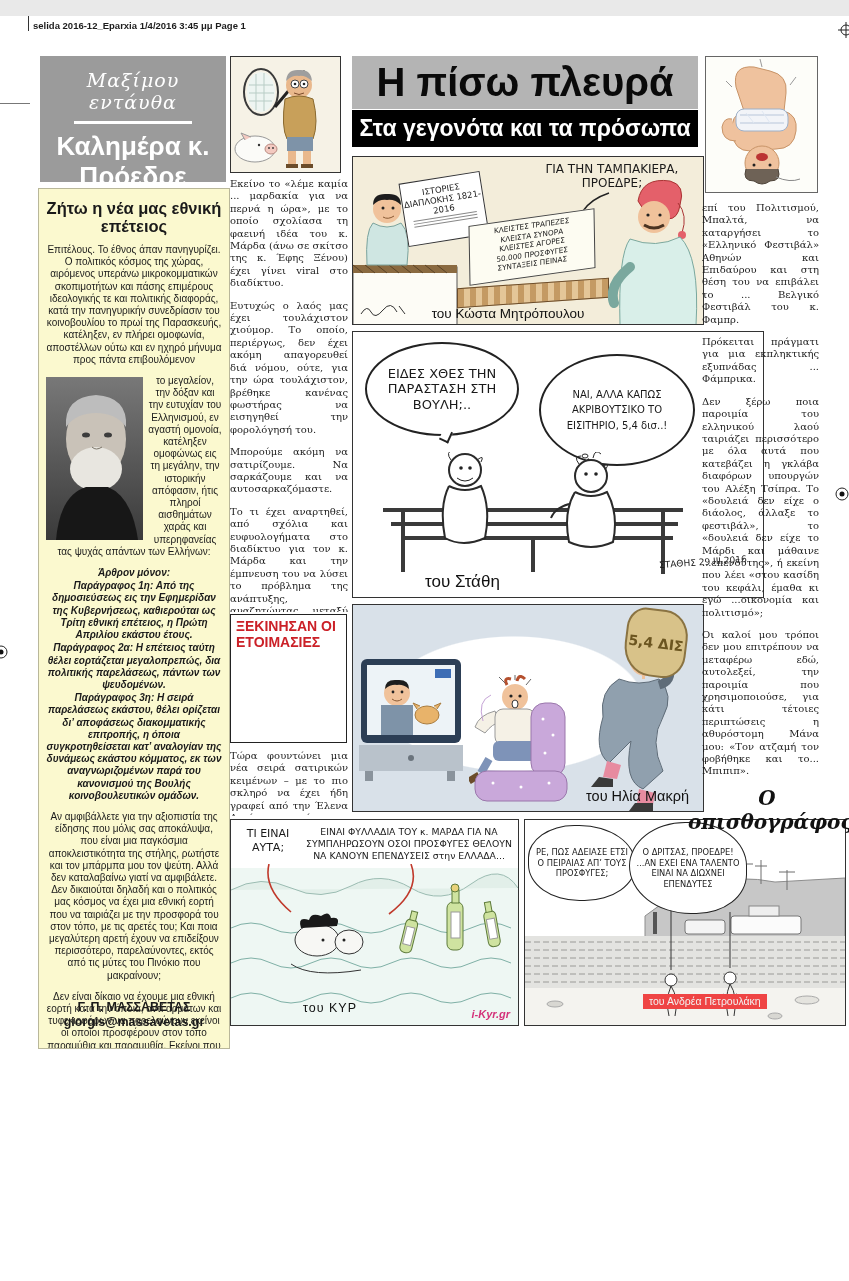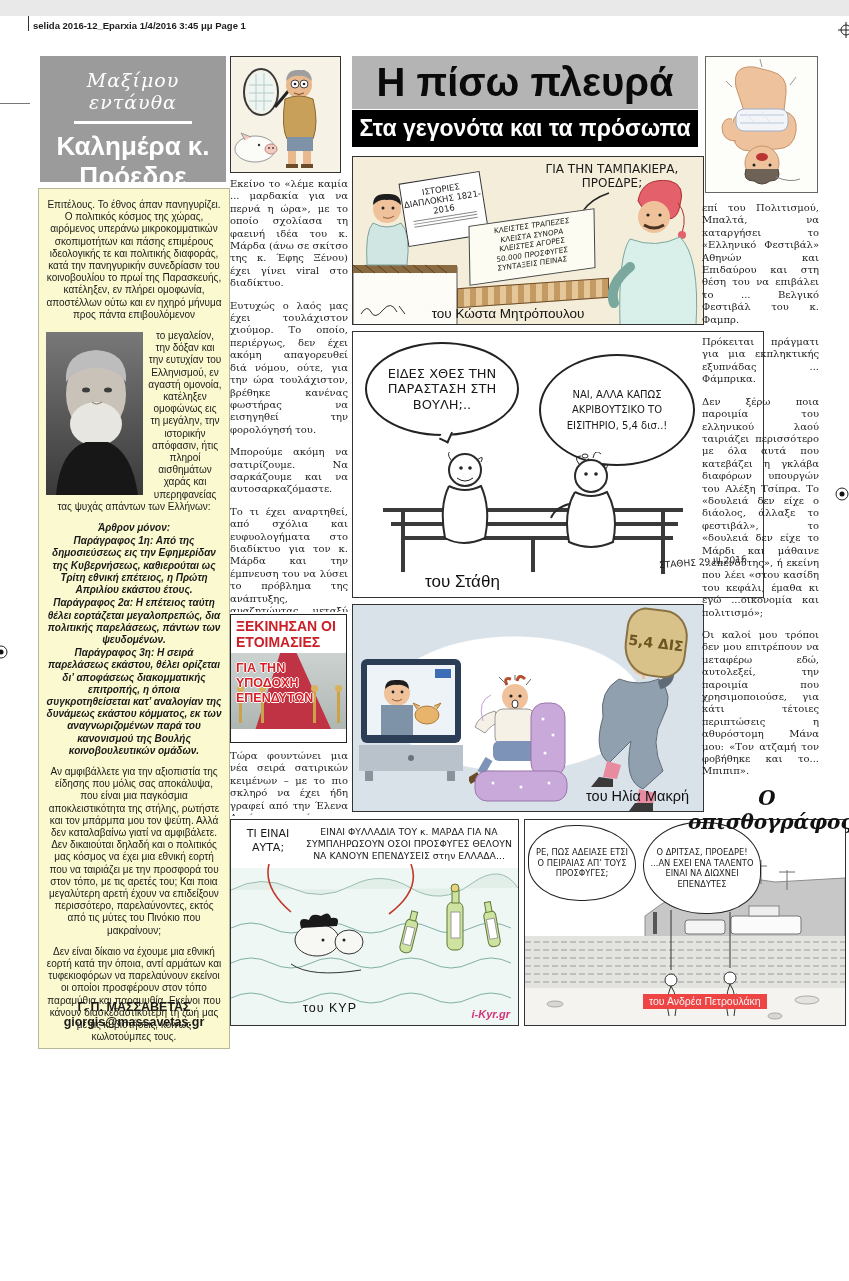--- a/index.html
+++ b/index.html
@@ -96,21 +96,21 @@
   .c3 .credit { position:absolute; right:14px; bottom:7px; font-size:14.5px; }
 
   .c4 { left:230px; top:803px; width:289px; height:207px; background:#fff; }
   .c4 .q { position:absolute; left:8px; top:7px; width:58px; text-align:center; font-size:11px; line-height:13.5px; }
   .c4 .a { position:absolute; left:72px; top:6px; width:212px; text-align:center; font-size:9.3px; line-height:11.8px; }
   .c4 .credit { position:absolute; left:72px; bottom:10px; font-size:12.5px; letter-spacing:1px; }
   .c4 .site { position:absolute; right:8px; bottom:5px; color:#d4327a; font-style:italic; font-size:11px; font-weight:bold; }
 
   .c5 { left:524px; top:803px; width:322px; height:207px; background:#fff; }
   .c5 .bl { left:3px; top:5px; width:108px; height:76px; border-width:1.5px; font-size:8.3px; line-height:10.5px; padding:4px 6px; border-radius:45% 55% 50% 50%; }
-  .c5 .br { left:118px; top:2px; width:118px; height:92px; border-width:1.5px; font-size:8.3px; line-height:10.5px; padding:4px 6px; border-radius:50% 50% 45% 55%; }
+  .c5 .br { left:104px; top:2px; width:118px; height:92px; border-width:1.5px; font-size:8.3px; line-height:10.5px; padding:4px 6px; border-radius:50% 50% 45% 55%; }
   .c5 .credit { position:absolute; left:118px; bottom:16px; background:#ef4444; color:#f2f2f2; font-size:10.5px; padding:1px 6px 2px; }
 
   .rcart { left:705px; top:40px; width:113px; height:137px; background:#fdfdfa; border:1px solid #666; }
 
   .colophon { position:absolute; left:688px; top:770px; width:158px; text-align:center;
               font-family:"DejaVu Serif",serif; font-weight:bold; font-style:italic; font-size:20px; color:#111; }
 
   svg { display:block; }
 </style>
 </head>
@@ -135,20 +135,21 @@
       <circle cx="8" cy="8" r="2.5" fill="#111"></circle>
     </svg>
 
   <div class="masthead">
     <div class="kicker">Μαξίμου εντάυθα</div>
     <div class="rule"></div>
     <div class="bigtitle">Καλημέρα κ. Πρόεδρε</div>
   </div>
 
   <div class="editorial">
+    <h2>Ζήτω η νέα μας εθνική επέτειος</h2>
     <p>Επιτέλους. Το έθνος άπαν πανηγυρίζει. Ο πολιτικός κόσμος της χώρας, αιρόμενος υπεράνω μικροκομματικών σκοπιμοτήτων και πάσης επιμέρους ιδεολογικής τε και πολιτικής διαφοράς, κατά την πανηγυρικήν συνεδρίασιν του κοινοβουλίου το πρωί της Παρασκευής, κατέληξεν, εν πλήρει ομοφωνία, αποστέλλων ούτω και εν ηχηρό μήνυμα προς πάντα επιβουλόμενον</p>
     <svg class="photo" viewBox="0 0 97 163">
       <rect width="97" height="163" fill="#5d5d5d"></rect>
       <rect width="97" height="163" fill="url(#g0)"></rect>
       <defs>
           <linearGradient id="g0" x1="0" y1="0" x2="0" y2="1">
             <stop offset="0" stop-color="#787878"></stop>
             <stop offset="1" stop-color="#3a3a3a"></stop>
           </linearGradient>
         </defs>
@@ -208,28 +209,20 @@
   <div class="sercol" style="left:230px;top:162px;width:118px;height:434px">
     <p>Εκείνο το «λέμε καμία ... μαρδακία για να περνά η ώρα», με το οποίο σχολίασα τη φαεινή ιδέα του κ. Μάρδα (άνω σε σκίτσο της κ. Έφης Ξένου) έχει γίνει viral στο διαδίκτυο.</p>
     <p>Ευτυχώς ο λαός μας έχει τουλάχιστον χιούμορ. Το οποίο, περιέργως, δεν έχει ακόμη απαγορευθεί διά νόμου, ούτε, για την ώρα τουλάχιστον, βρέθηκε κανένας φωστήρας να εισηγηθεί την φορολόγησή του.</p>
     <p>Μπορούμε ακόμη να σατιρίζουμε. Να σαρκάζουμε και να αυτοσαρκαζόμαστε.</p>
     <p>Το τι έχει αναρτηθεί, από σχόλια και ευφυολογήματα στο διαδίκτυο για τον κ. Μάρδα και την έμπνευση του να λύσει το πρόβλημα της ανάπτυξης, αναζητώντας μεταξύ των προσφύγων εκείνους που διαθέτουν διακόσια πενήντα χιλιάρικα για επενδύσεις στην Ελλάδα, ποσό που θα τους εξασφαλίσει και άδεια νόμιμης και μόνιμης παραμονής, δεν περιγράφεται.</p>
 
   </div>
 
   <div class="frame invest">
     <div class="head">ΞΕΚΙΝΗΣΑΝ ΟΙ ΕΤΟΙΜΑΣΙΕΣ</div>
-    <div class="photo">
-      <div class="carpet"></div>
-      <div class="post" style="left:8px"></div>
-      <div class="post" style="left:30px"></div>
-      <div class="post" style="left:82px"></div>
-      <div class="post" style="left:106px"></div>
-      <div class="caption">ΓΙΑ ΤΗΝ ΥΠΟΔΟΧΗ ΕΠΕΝΔΥΤΩΝ</div>
-    </div>
   </div>
 
   <div class="sercol" style="left:230px;top:734px;width:118px;height:66px">
     <p>Τώρα φουντώνει μια νέα σειρά σατιρικών κειμένων – με το πιο σκληρό να έχει ήδη γραφεί από την Έλενα Ακρίτα- μετά την εξυπνάδα του αμίμητου και επιπεσόντος, μετά την Παιδεία και</p>
   </div>
 
   <div class="secbar-gray">
     <span>Η πίσω πλευρά</span>
   </div>
   <div class="secbar-black">

